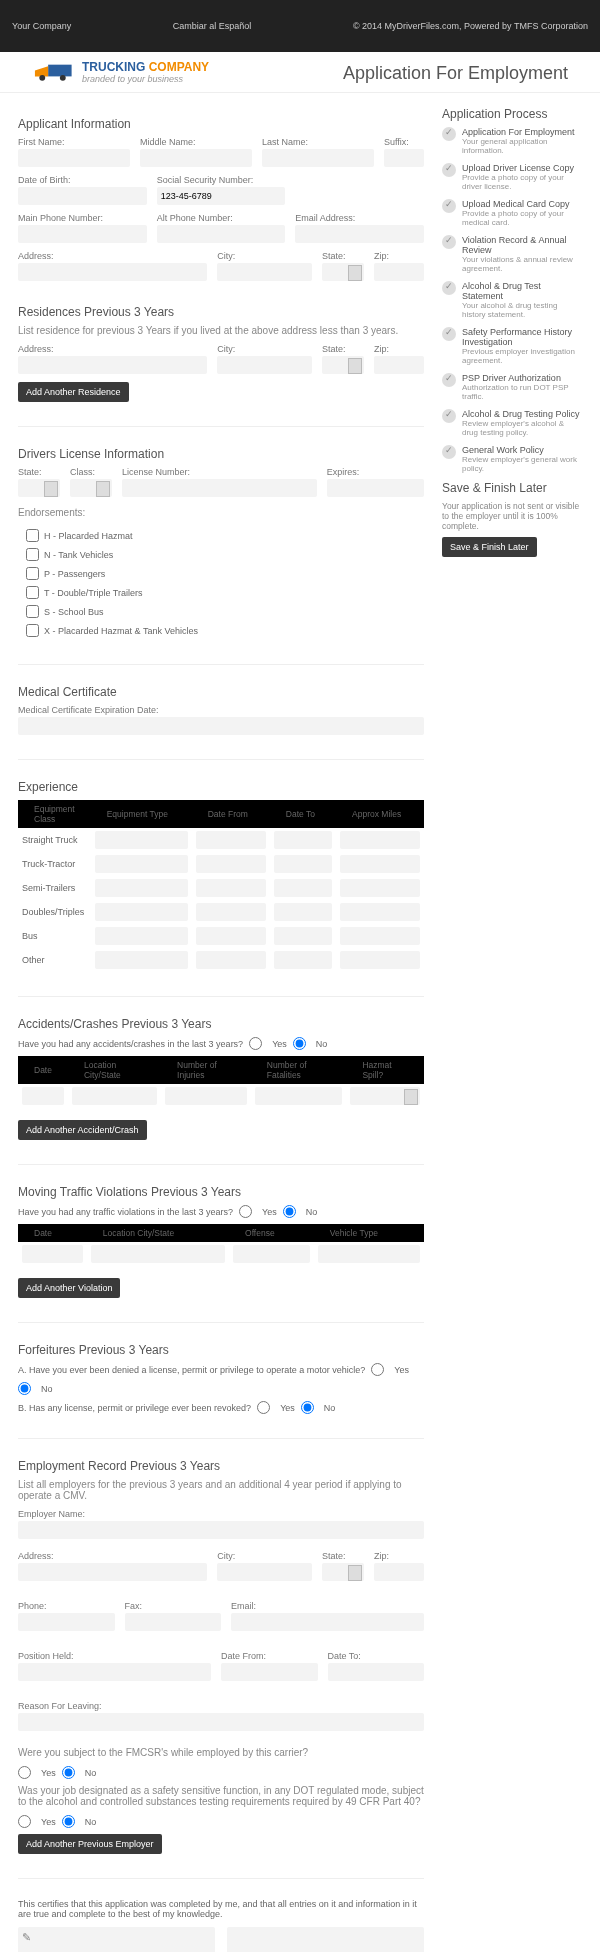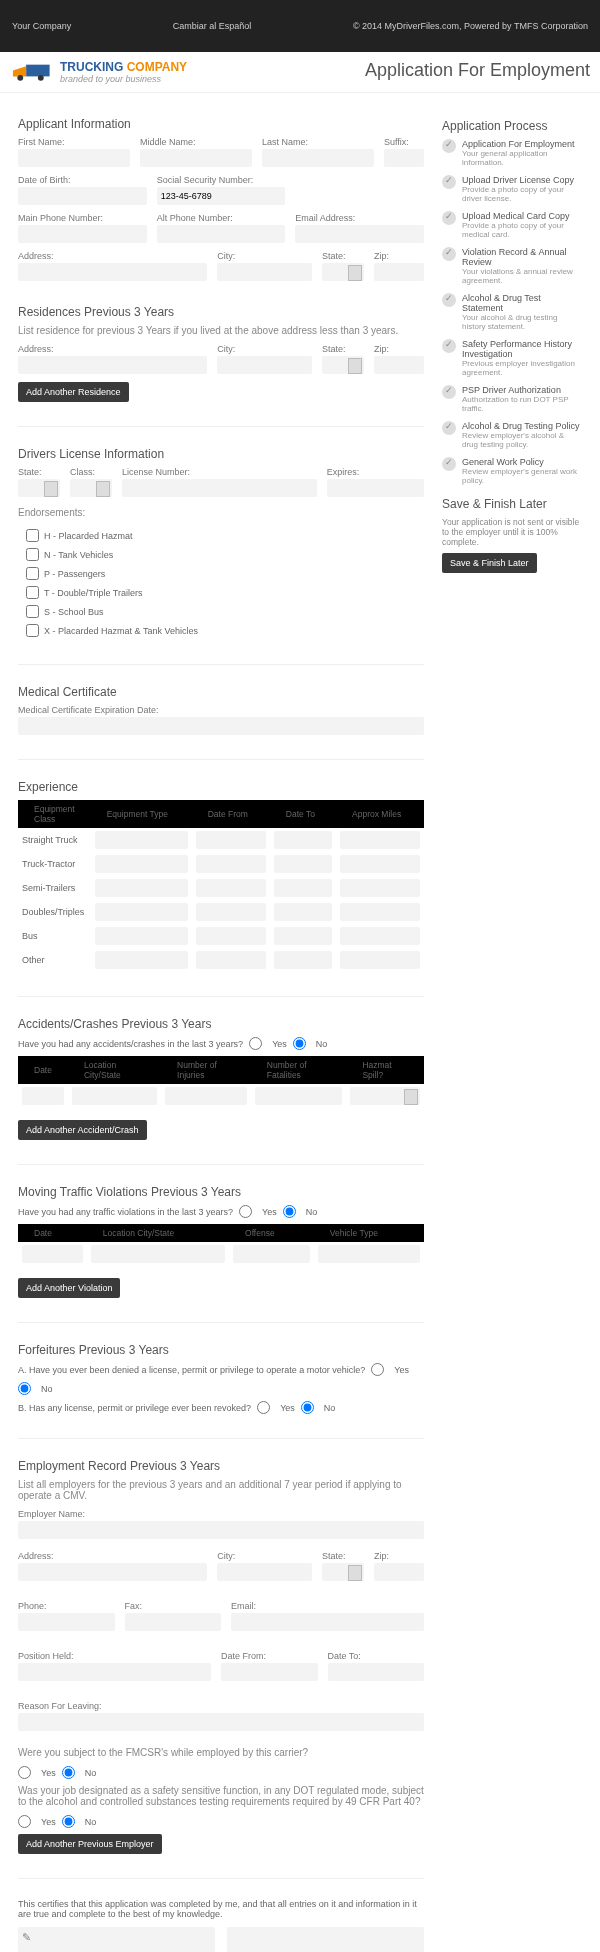--- a/index.html
+++ b/index.html
@@ -1,31 +1,31 @@
 <!DOCTYPE html>
 <html><head>
 <meta charset="utf-8">
 <style>
 *{box-sizing:border-box;margin:0;padding:0}
 body{font-family:Arial,Helvetica,sans-serif;font-size:10.5px;color:#555;background:#fff;width:600px}
 .topbar{background:#222;color:#ccc;padding:21px 12px;display:flex;justify-content:space-between;font-size:9px}
 .topbar a{color:#ccc;text-decoration:none}
-.header{display:flex;justify-content:space-between;align-items:flex-start;padding:8px 10px;border-bottom:1px solid #eee}
+.header{display:flex;justify-content:space-between;align-items:flex-end;padding:8px 32px;border-bottom:1px solid #eee}
 .logo{display:flex;align-items:center;gap:6px}
 .logo svg{width:44px;height:24px}
 .logo-text{font-size:12px}
 .logo-text .l1{color:#2b5f9e;font-weight:bold}
 .logo-text .l2{color:#f28c00;font-weight:bold}
 .logo-text .tag{color:#999;font-style:italic;font-size:9px}
 .page-title{font-size:18px;color:#555;font-weight:normal}
 .wrap{display:flex;padding:14px 18px;gap:18px}
 .main{flex:1}
 .side{width:140px}
 h2{font-size:12px;color:#555;font-weight:normal;margin:10px 0 6px}
-.side h2{margin-top:12px}
+.side h2{margin-top:0}
 .section{margin-bottom:24px}
 .row{display:flex;gap:10px;margin-bottom:8px}
 .col{flex:1}
 .field label{display:block;font-size:9px;color:#777;margin-bottom:2px}
 .input,.select{width:100%;height:18px;background:#f3f3f3;border:none;border-radius:2px;font-size:9px;padding:2px 4px}
 .select{position:relative}
 .select::after{content:"";position:absolute;right:2px;top:2px;width:12px;height:14px;background:#ddd;border:1px solid #bbb}
 .hint{font-size:10px;color:#888;margin:4px 0 8px}
 .btn{background:#3a3a3a;color:#fff;border:none;padding:5px 8px;font-size:9px;border-radius:2px;cursor:pointer}
 .check-row{display:flex;align-items:center;gap:5px;padding:3px 8px;font-size:9px;color:#666}
@@ -404,21 +404,21 @@
             <input type="radio" name="fb" checked="" style="">
             <span>No</span>
           </label>
   </div>
 </div>
 
 <hr class="sep">
 
 <div class="section">
   <h2>Employment Record Previous 3 Years</h2>
-  <div class="hint">List all employers for the previous 3 years and an additional 7 year period if applying to operate a CMV.</div>
+  <div class="hint">List all employers for the previous 3 years and an additional 4 year period if applying to operate a CMV.</div>
   <div class="field"><label>Employer Name:</label><input class="input" style=""></div>
   <br>
   <div class="row">
     <div class="field" style="flex:2"><label>Address:</label><input class="input" style=""></div>
     <div class="col field"><label>City:</label><input class="input" style=""></div>
     <div class="field" style="width:42px">
             <label>State:</label>
             <div class="select"></div>
           </div>
     <div class="field" style="width:50px"><label>Zip:</label><input class="input" style=""></div>

